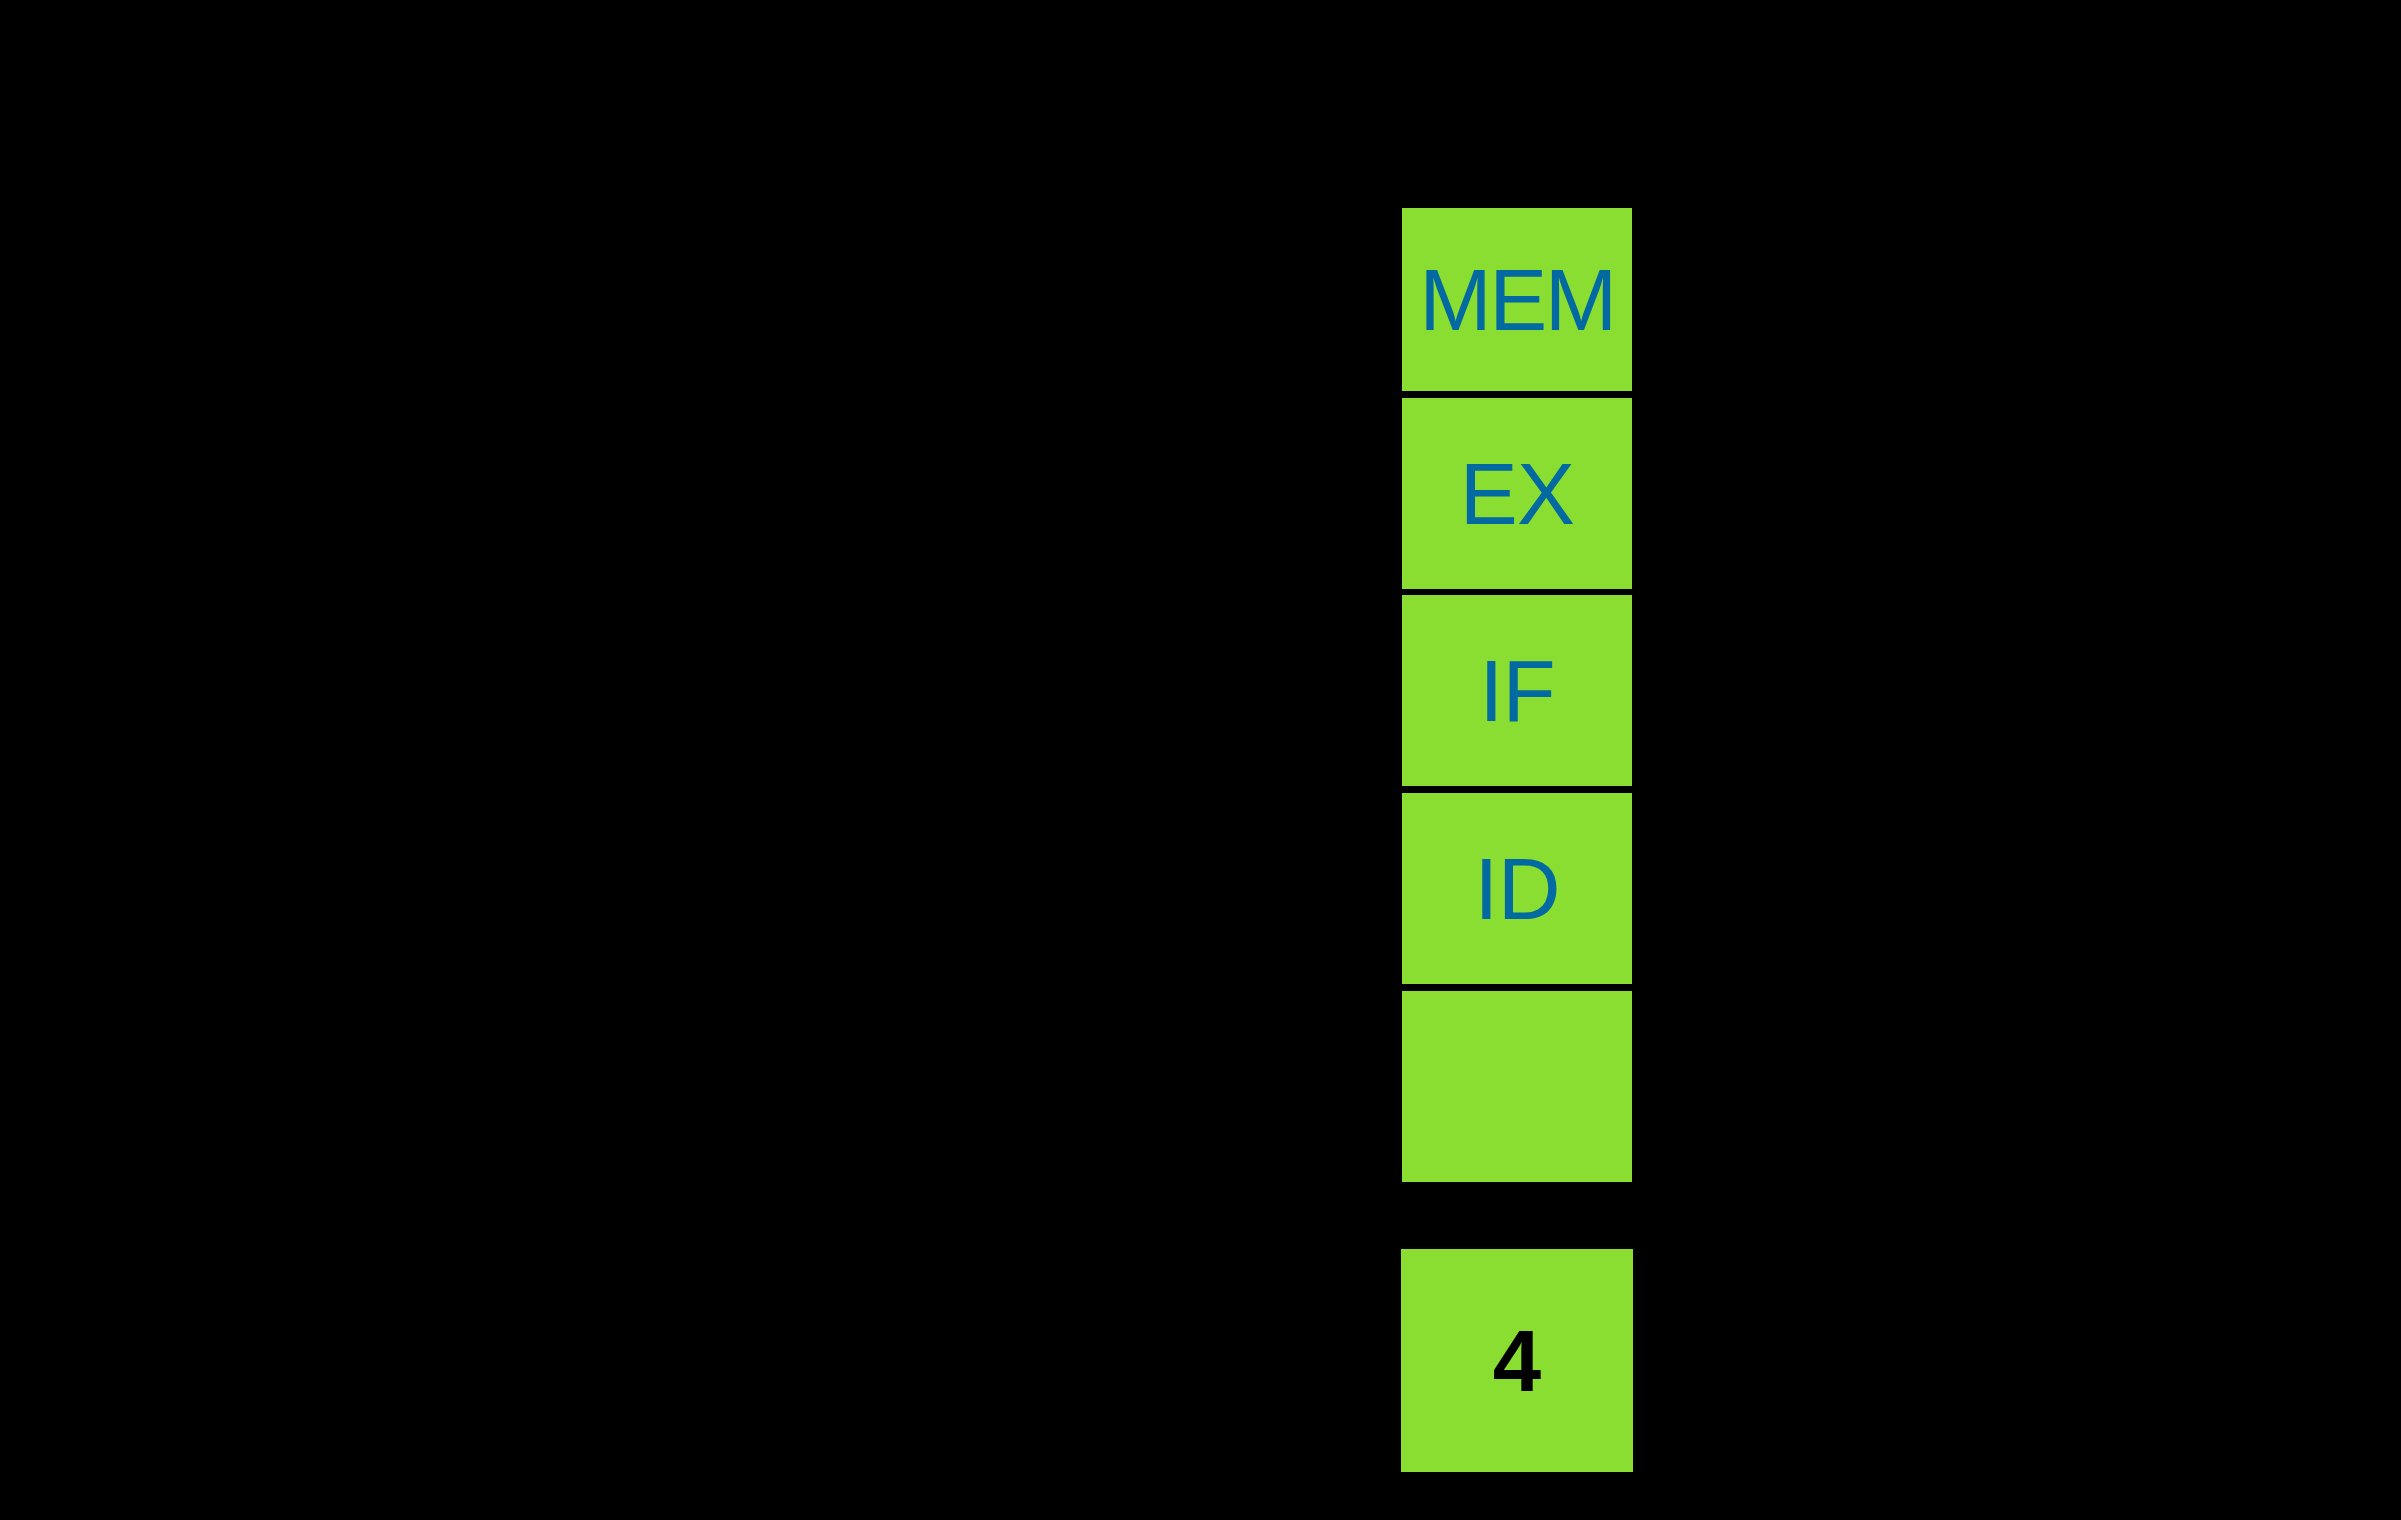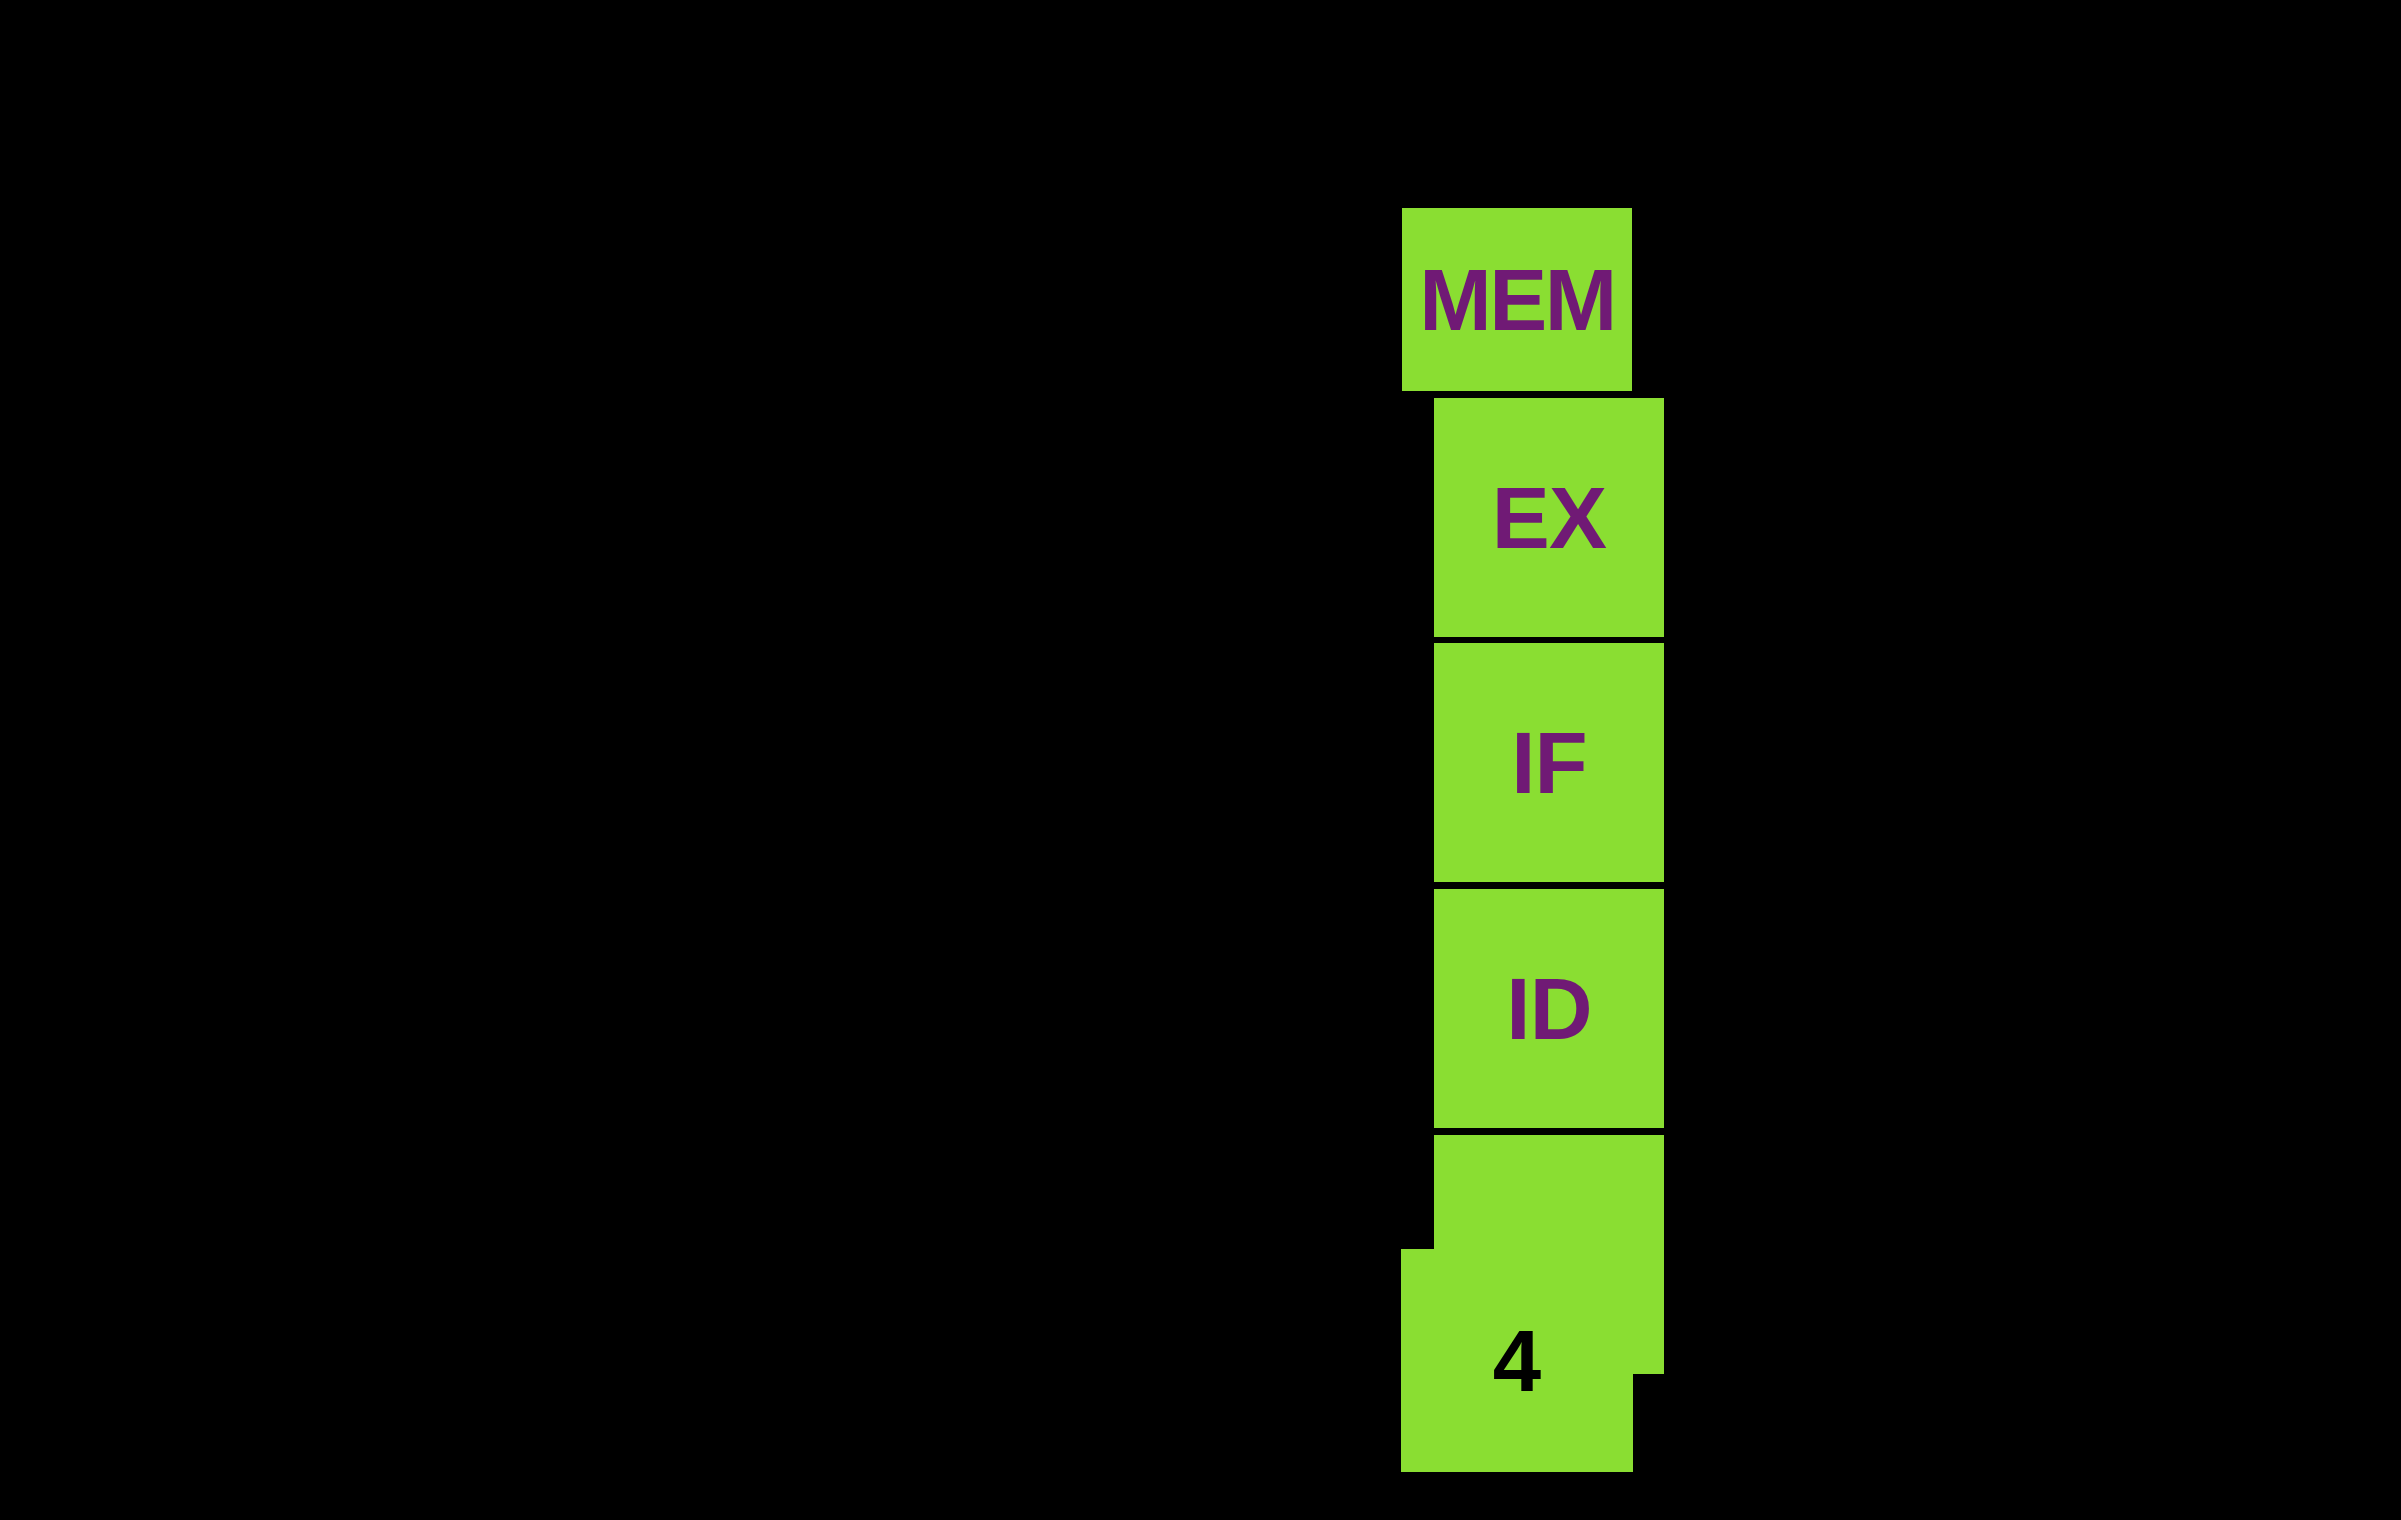--- a/index.html
+++ b/index.html
@@ -36,26 +36,26 @@
     position: relative;
     width: 230px;
     box-sizing: border-box;
     background: #8ADE32;
     display: flex;
     align-items: center;
     justify-content: center;
     overflow: visible;
   }
   .stage-cell.first  { height: 183px; }
-  .stage-cell.normal { height: 239px; margin-left: 32px; }
+  .stage-cell.normal { height: 191px; }
 
   .stage-label {
-    color: #701a75;
+    color: #0369a1;
     font-family: "Liberation Sans", sans-serif;
-    font-weight: 700;
+    font-weight: 400;
     font-size: 87px;
     line-height: 1;
     letter-spacing: -0.8px;
     white-space: nowrap;
     user-select: none;
   }
   
   .stage-cell.first .stage-label {
     font-size: 87px;
     letter-spacing: -2.5px;

